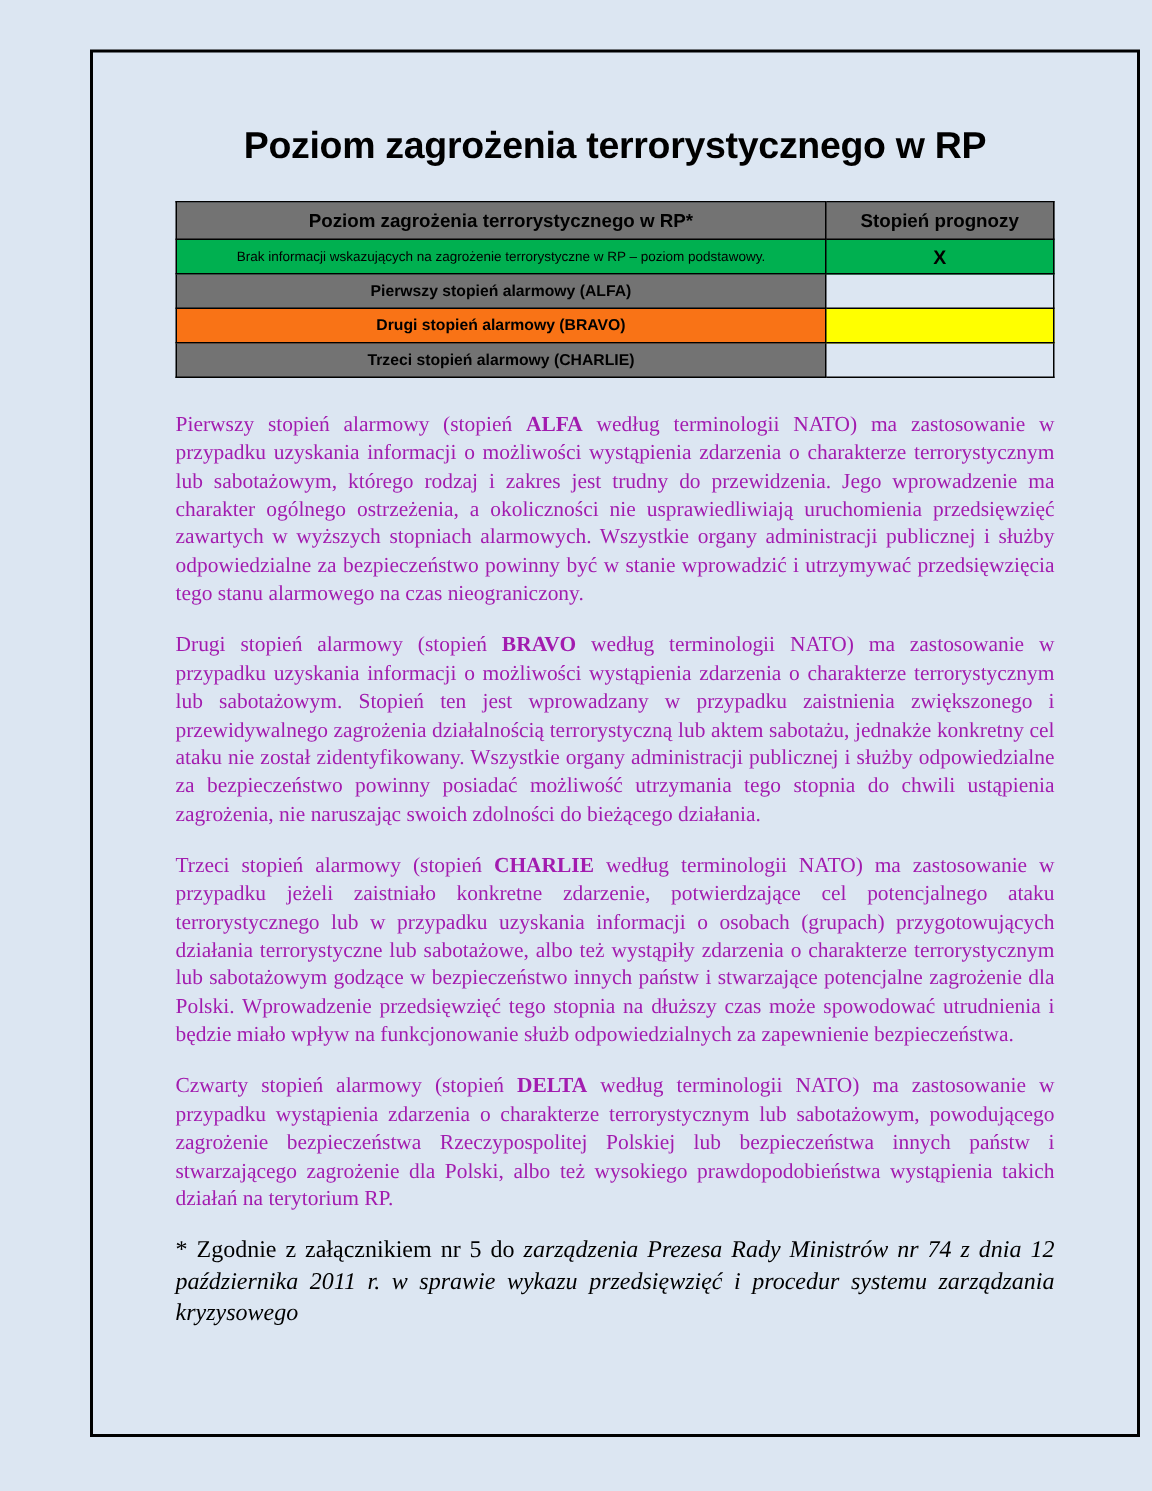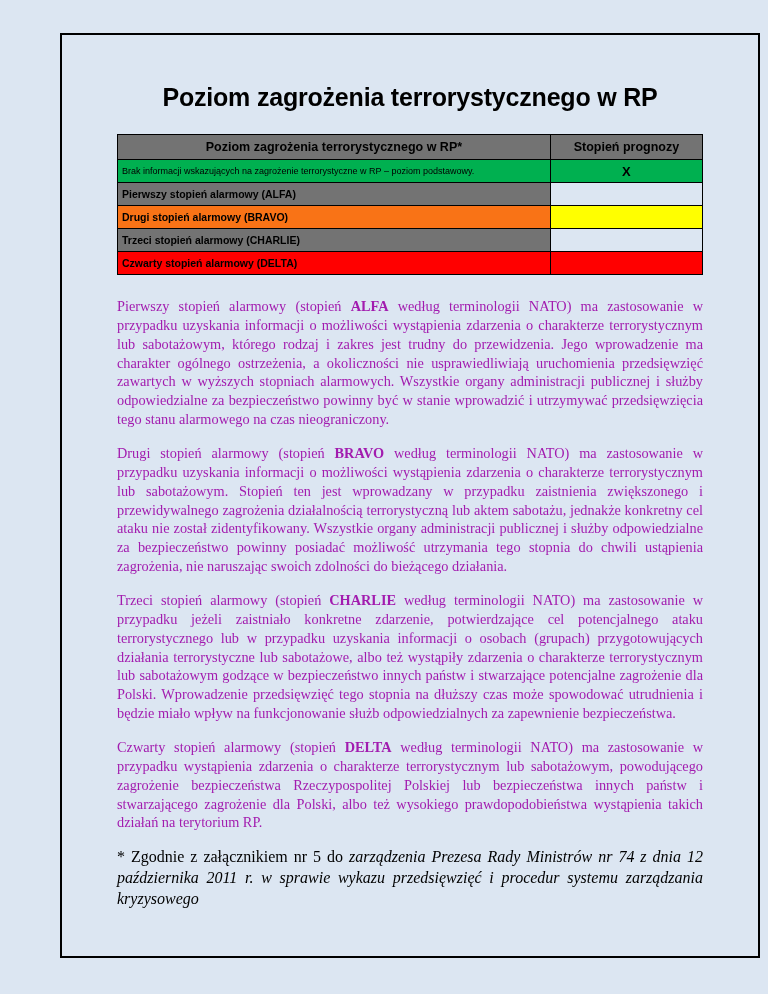--- a/index.html
+++ b/index.html
@@ -55,20 +55,21 @@
     text-align: center;
     height: 20px;
   }
   .col-level { width: 74%; }
   .col-prog  { width: 26%; }
 
   td.lvl {
     font-size: 10.5px;
     font-weight: bold;
     height: 18px;
+    text-align: center;
   }
   td.lvl.base {
     font-weight: normal;
     font-size: 9px;
     background: #00b050;
   }
   td.prog {
     text-align: center;
     font-weight: bold;
     font-size: 13px;
@@ -126,24 +127,20 @@
           <td class="prog"></td>
         </tr>
         <tr>
           <td class="lvl yellow">Drugi stopień alarmowy (BRAVO)</td>
           <td class="prog yellow"></td>
         </tr>
         <tr>
           <td class="lvl white">Trzeci stopień alarmowy (CHARLIE)</td>
           <td class="prog"></td>
         </tr>
-        <tr>
-          <td class="lvl red">Czwarty stopień alarmowy (DELTA)</td>
-          <td class="prog red"></td>
-        </tr>
       </tbody>
     </table>
 
     <p class="body-par"><span>Pierwszy stopień alarmowy (stopień </span><span class="b">ALFA</span><span> według terminologii NATO) ma zastosowanie w przypadku uzyskania informacji o możliwości wystąpienia zdarzenia o charakterze terrorystycznym lub sabotażowym, którego rodzaj i zakres jest trudny do przewidzenia. Jego wprowadzenie ma charakter ogólnego ostrzeżenia, a okoliczności nie usprawiedliwiają uruchomienia przedsięwzięć zawartych w wyższych stopniach alarmowych. Wszystkie organy administracji publicznej i służby odpowiedzialne za bezpieczeństwo powinny być w stanie wprowadzić i utrzymywać przedsięwzięcia tego stanu alarmowego na czas nieograniczony.</span></p>
 
     <p class="body-par"><span>Drugi stopień alarmowy (stopień </span><span class="b">BRAVO</span><span> według terminologii NATO) ma zastosowanie w przypadku uzyskania informacji o możliwości wystąpienia zdarzenia o charakterze terrorystycznym lub sabotażowym. Stopień ten jest wprowadzany w przypadku zaistnienia zwiększonego i przewidywalnego zagrożenia działalnością terrorystyczną lub aktem sabotażu, jednakże konkretny cel ataku nie został zidentyfikowany. Wszystkie organy administracji publicznej i służby odpowiedzialne za bezpieczeństwo powinny posiadać możliwość utrzymania tego stopnia do chwili ustąpienia zagrożenia, nie naruszając swoich zdolności do bieżącego działania.</span></p>
 
     <p class="body-par"><span>Trzeci stopień alarmowy (stopień </span><span class="b">CHARLIE</span><span> według terminologii NATO) ma zastosowanie w przypadku jeżeli zaistniało konkretne zdarzenie, potwierdzające cel potencjalnego ataku terrorystycznego lub w przypadku uzyskania informacji o osobach (grupach) przygotowujących działania terrorystyczne lub sabotażowe, albo też wystąpiły zdarzenia o charakterze terrorystycznym lub sabotażowym godzące w bezpieczeństwo innych państw i stwarzające potencjalne zagrożenie dla Polski. Wprowadzenie przedsięwzięć tego stopnia na dłuższy czas może spowodować utrudnienia i będzie miało wpływ na funkcjonowanie służb odpowiedzialnych za zapewnienie bezpieczeństwa.</span></p>
 
     <p class="body-par"><span>Czwarty stopień alarmowy (stopień </span><span class="b">DELTA</span><span> według terminologii NATO) ma zastosowanie w przypadku wystąpienia zdarzenia o charakterze terrorystycznym lub sabotażowym, powodującego zagrożenie bezpieczeństwa Rzeczypospolitej Polskiej lub bezpieczeństwa innych państw i stwarzającego zagrożenie dla Polski, albo też wysokiego prawdopodobieństwa wystąpienia takich działań na terytorium RP.</span></p>

